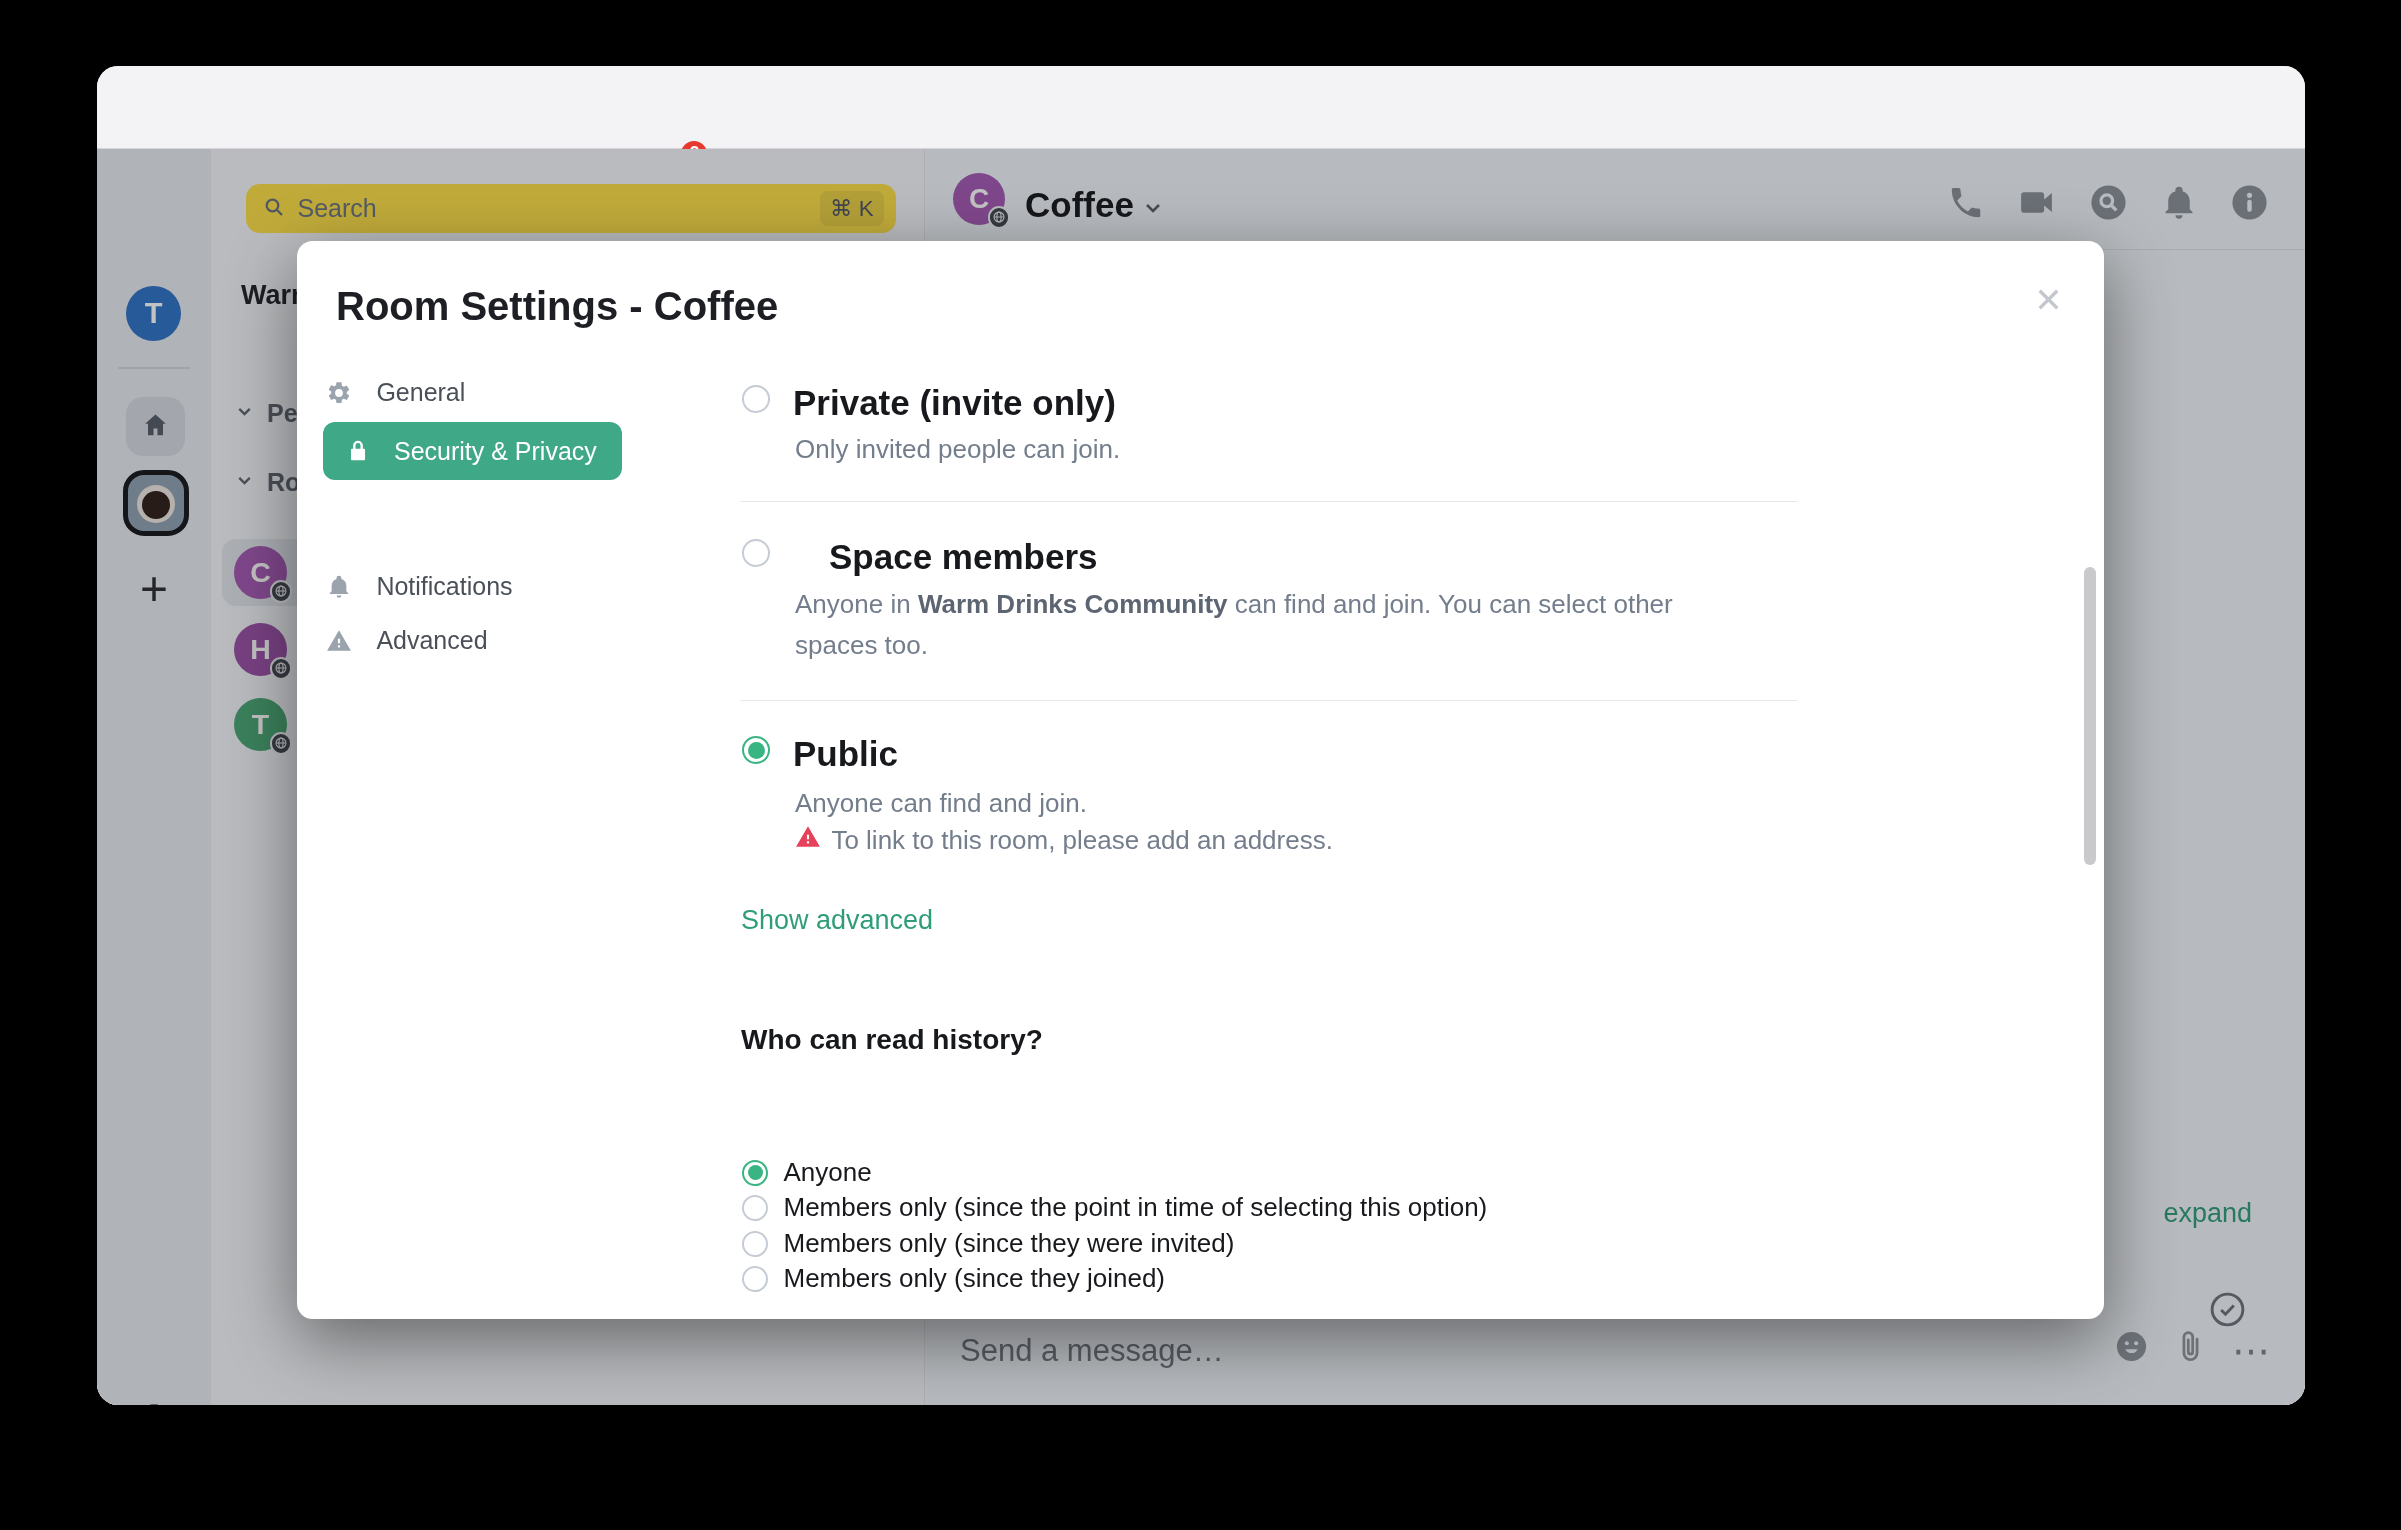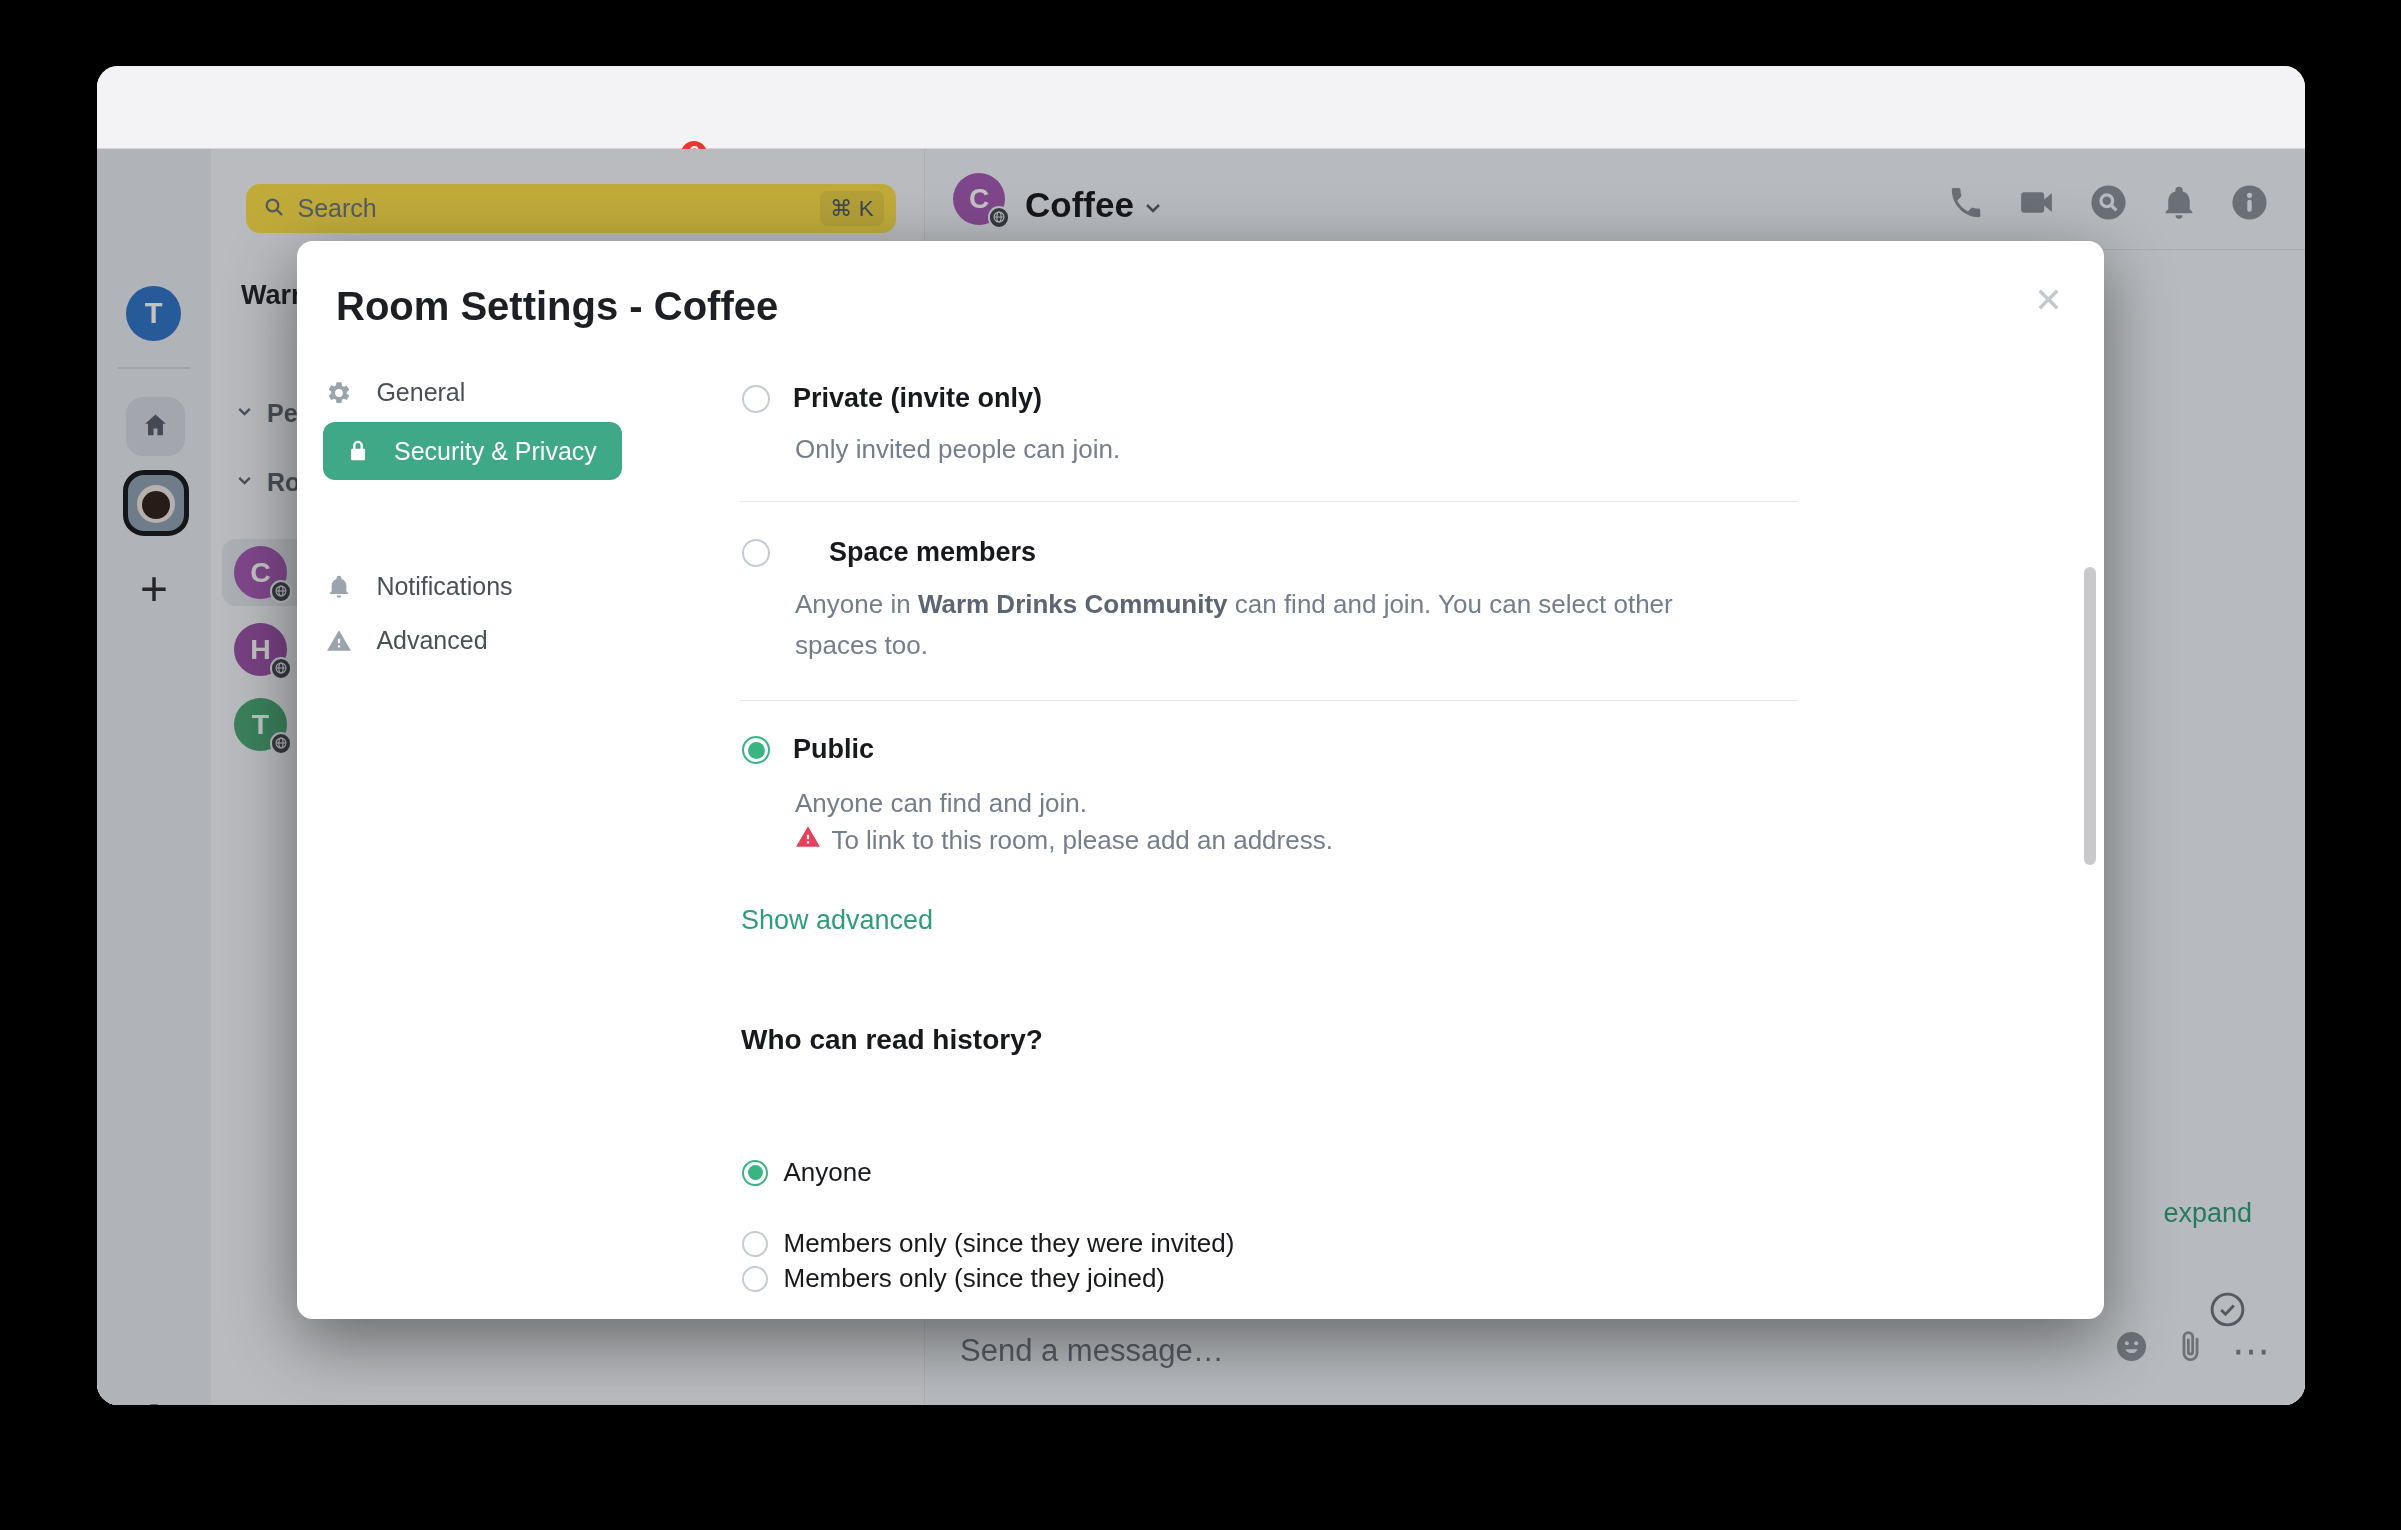--- a/index.html
+++ b/index.html
@@ -60,21 +60,21 @@
   .nrow { position:absolute; left:26px; display:flex; align-items:center; gap:22.4px; color:#4b5058; font-size:25px; }
   .nrow .nicon { width:31px; display:flex; justify-content:center; color:#9ba3ad; }
   .nrow.active { width:299px; height:58px; background:#3fa886; border-radius:12px; padding-left:19px; color:#fff; gap:21px; }
   .nrow.active .nicon { color:#fff; }
   .nlabel2 { width:216px; line-height:1.15; }
 
   .radio { width:28px; height:28px; border:2.6px solid #c6ccd4; border-radius:50%; background:#fff; flex-shrink:0; position:relative; }
   .radio.sel { border-color:#3ab483; }
   .radio.sel::after { content:""; position:absolute; inset:3.5px; border-radius:50%; background:#3ab483; }
   .opt-radio { position:absolute; left:445px; }
-  .opt-label { position:absolute; left:496px; font-size:27px; font-weight:bold; color:#17191c; }
+  .opt-label { position:absolute; left:496px; font-size:35px; font-weight:bold; color:#17191c; }
   .opt-desc { position:absolute; left:498px; font-size:26px; color:#737d8c; line-height:41px; }
   .opt-desc b { color:#5d6573; }
   .mdivider { position:absolute; left:443px; width:1057px; height:0.9px; background:#e3e8ed; }
   .warn-row { position:absolute; left:498px; top:583px; display:flex; align-items:center; gap:10.4px; font-size:26px; color:#737d8c; }
   .warn-row .wicon { color:#e6415a; }
   .show-adv { position:absolute; left:444px; top:664px; font-size:27px; color:#2f9e77; cursor:pointer; }
   .hist-head { position:absolute; left:444px; top:783px; font-size:28px; font-weight:bold; color:#17191c; }
   .hist-desc { position:absolute; left:446px; top:830px; width:1001px; font-size:26px; color:#737d8c; line-height:39px; }
   .hrow { position:absolute; left:445px; display:flex; align-items:center; gap:15.5px; font-size:26px; color:#17191c; }
   .hrow .radio { width:26px; height:26px; }
@@ -380,20 +380,24 @@
           </svg></span>
       <span>To link to this room, please add an address.</span>
     </div>
     <div class="show-adv">Show advanced</div>
 
     <div class="hist-head">Who can read history?</div>
     <div class="hrow" style="top:916px;">
       <span class="radio sel"></span>
       <span>Anyone</span>
     </div>
+    <div class="hrow" style="top:951px;">
+      <span class="radio"></span>
+      <span>Members only (since the point in time of selecting this option)</span>
+    </div>
     <div class="hrow" style="top:987px;">
       <span class="radio"></span>
       <span>Members only (since they were invited)</span>
     </div>
     <div class="hrow" style="top:1022px;">
       <span class="radio"></span>
       <span>Members only (since they joined)</span>
     </div>
 
     <div class="scroll-thumb"></div>

